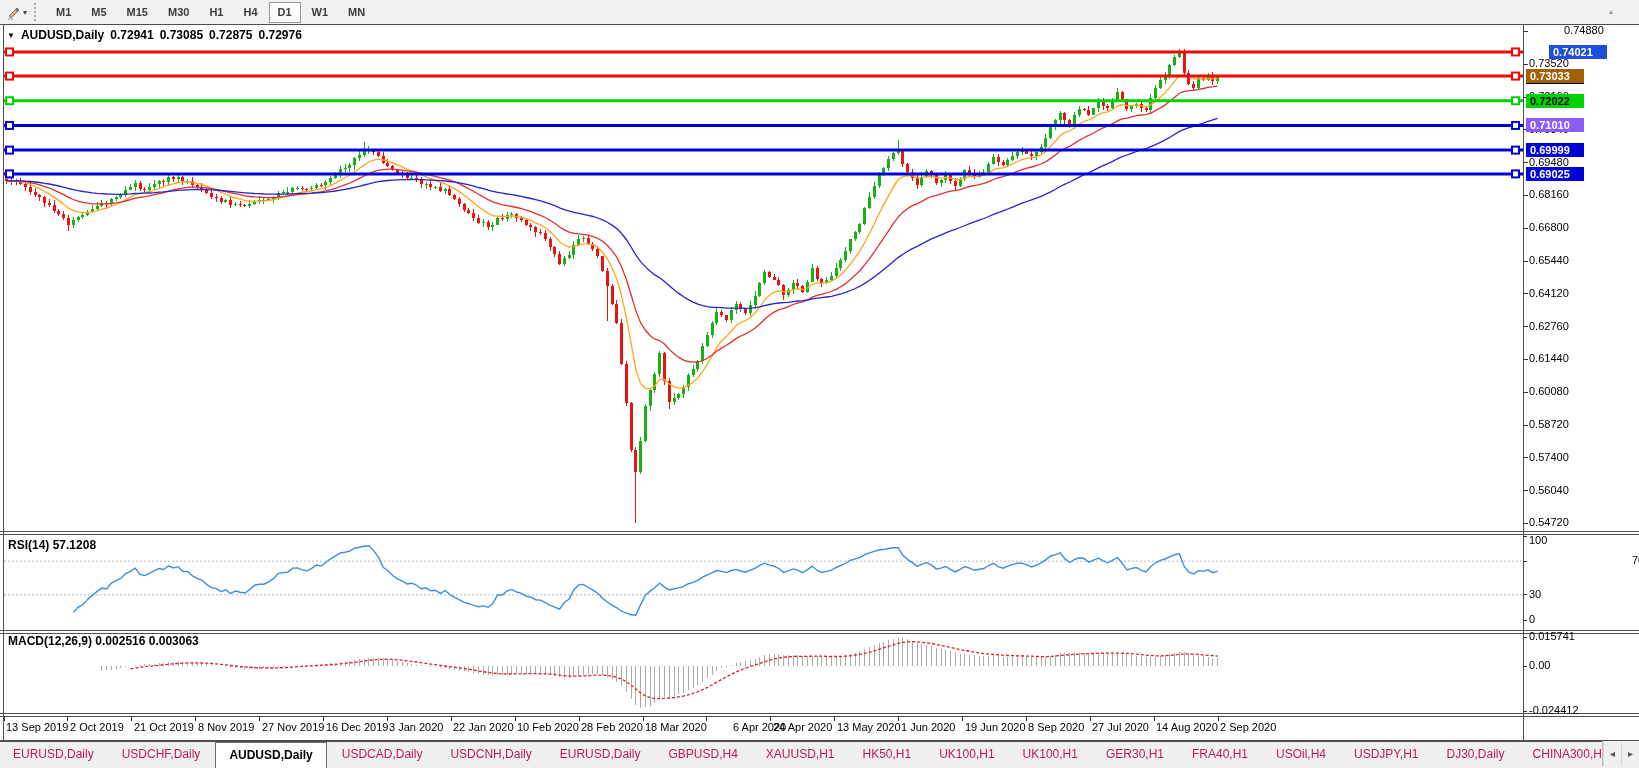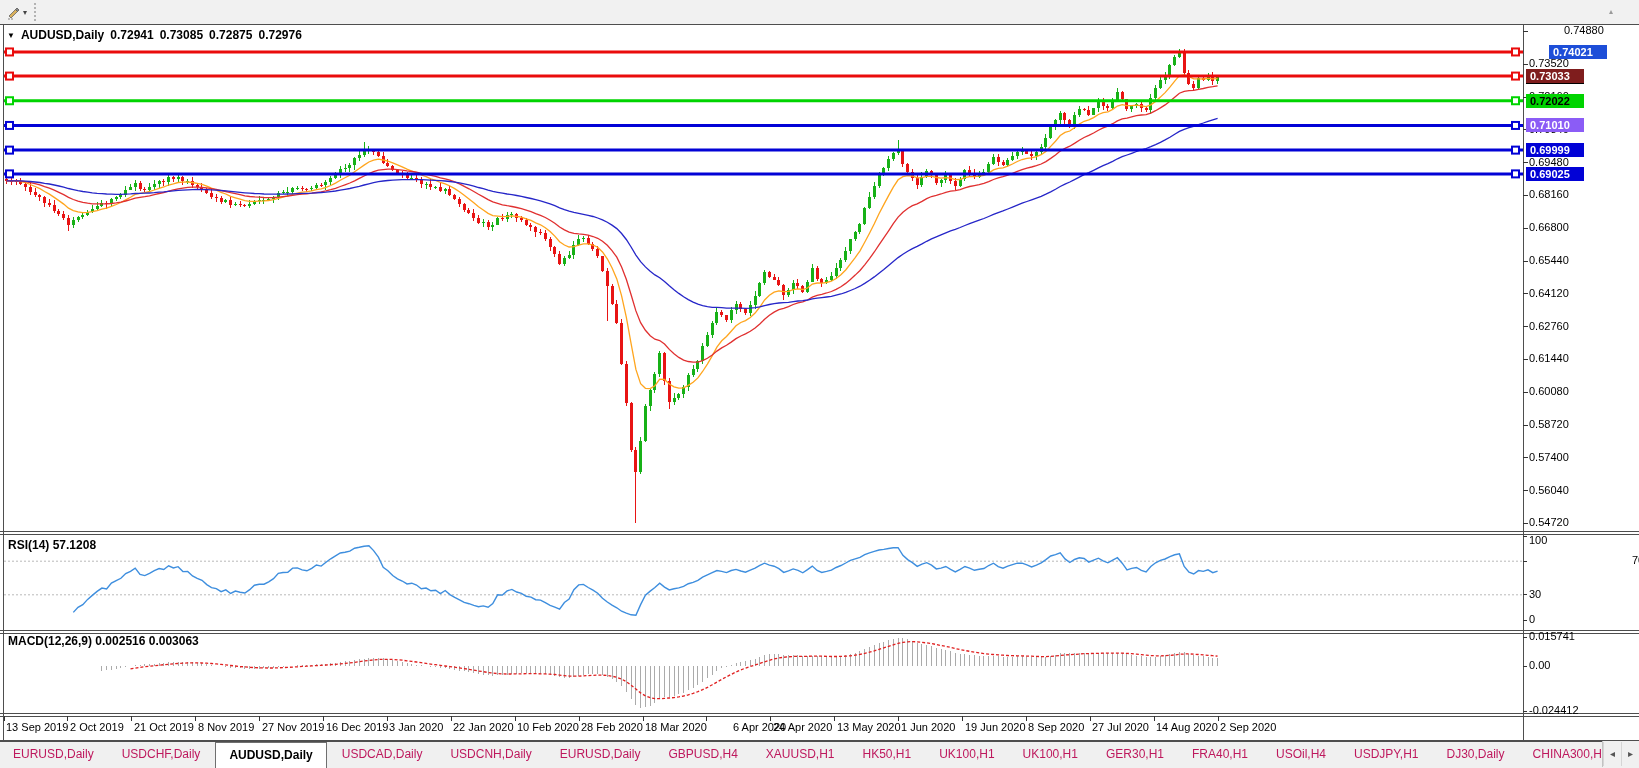--- a/index.html
+++ b/index.html
@@ -48,20 +48,31 @@
     <div class="tool-icon">
       <svg width="15" height="15" viewBox="0 0 15 15">
         <path d="M3 11 L9.5 4.5 L11.5 6.5 L5 13 Z" fill="#d9b05c" stroke="#666" stroke-width="0.8"></path>
         <path d="M9.5 4.5 L11 3 L13 5 L11.5 6.5 Z" fill="#8a8a8a" stroke="#555" stroke-width="0.8"></path>
         <circle cx="3" cy="14" r="0.8" fill="#777"></circle>
           <circle cx="6" cy="14" r="0.8" fill="#777"></circle>
       </svg>
     </div>
     <span class="tool-caret">▾</span>
     <div class="grip"></div>
+    <div id="tf-buttons" style="display: flex;">
+        <span class="tf-btn">M1</span>
+        <span class="tf-btn">M5</span>
+        <span class="tf-btn">M15</span>
+        <span class="tf-btn">M30</span>
+        <span class="tf-btn">H1</span>
+        <span class="tf-btn">H4</span>
+        <span class="tf-btn active">D1</span>
+        <span class="tf-btn">W1</span>
+        <span class="tf-btn">MN</span>
+      </div>
     <span id="axis-arrow">▴</span>
   </div>
 
   <div id="chart-window">
     <svg id="chart-svg" width="1639" height="717" viewBox="0 24 1639 717">
         <g stroke="#4e4e4e" stroke-width="1" shape-rendering="crispEdges">
           <line x1="0" y1="24.5" x2="1639" y2="24.5"></line>
           <line x1="0" y1="531.5" x2="1639" y2="531.5"></line>
           <line x1="0" y1="534.5" x2="1639" y2="534.5"></line>
           <line x1="0" y1="630.5" x2="1639" y2="630.5"></line>
@@ -938,21 +949,21 @@
         <div class="axis-label" style="top: 492px; left: 1529px;">0.54720</div>
         <div class="axis-label" style="top: 510px; left: 1529px;">100</div>
         <div class="axis-label" style="top: 530px; left: 1588px; margin-left: 44px;">70</div>
         <div class="axis-label" style="top: 564px; left: 1529px;">30</div>
         <div class="axis-label" style="top: 589px; left: 1529px;">0</div>
         <div class="axis-label" style="top: 606px; left: 1529px;">0.015741</div>
         <div class="axis-label" style="top: 635px; left: 1529px;">0.00</div>
         <div class="axis-label" style="top: 680px; left: 1529px;">-0.024412</div>
         <div class="price-badge" style="top: 46px; left: 1526px; background: rgb(0, 0, 0); color: rgb(255, 255, 255);">0.72976</div>
         <div class="price-badge" style="top: 21px; left: 1528px; background: #1d4ed8; color: rgb(255, 255, 255); margin-left: 21px;">0.74021</div>
-        <div class="price-badge" style="top: 45px; left: 1526px; background: #7f1d1d; color: rgb(255, 255, 255);">0.73033</div>
+        <div class="price-badge" style="top: 45px; left: 1526px; background: #a16207; color: rgb(255, 255, 255);">0.73033</div>
         <div class="price-badge" style="top: 70px; left: 1526px; background: rgb(0, 212, 0); color: rgb(0, 0, 0);">0.72022</div>
         <div class="price-badge" style="top: 94px; left: 1526px; background: #8b5cf6; color: rgb(255, 255, 255);">0.71010</div>
         <div class="price-badge" style="top: 119px; left: 1526px; background: rgb(2, 2, 214); color: rgb(255, 255, 255);">0.69999</div>
         <div class="price-badge" style="top: 143px; left: 1526px; background: rgb(2, 2, 214); color: rgb(255, 255, 255);">0.69025</div>
         <div class="date-label" style="top: 697px; left: 6px;">13 Sep 2019</div>
         <div class="date-label" style="top: 697px; left: 70px;">2 Oct 2019</div>
         <div class="date-label" style="top: 697px; left: 134px;">21 Oct 2019</div>
         <div class="date-label" style="top: 697px; left: 198px;">8 Nov 2019</div>
         <div class="date-label" style="top: 697px; left: 262px;">27 Nov 2019</div>
         <div class="date-label" style="top: 697px; left: 326px;">16 Dec 2019</div>

